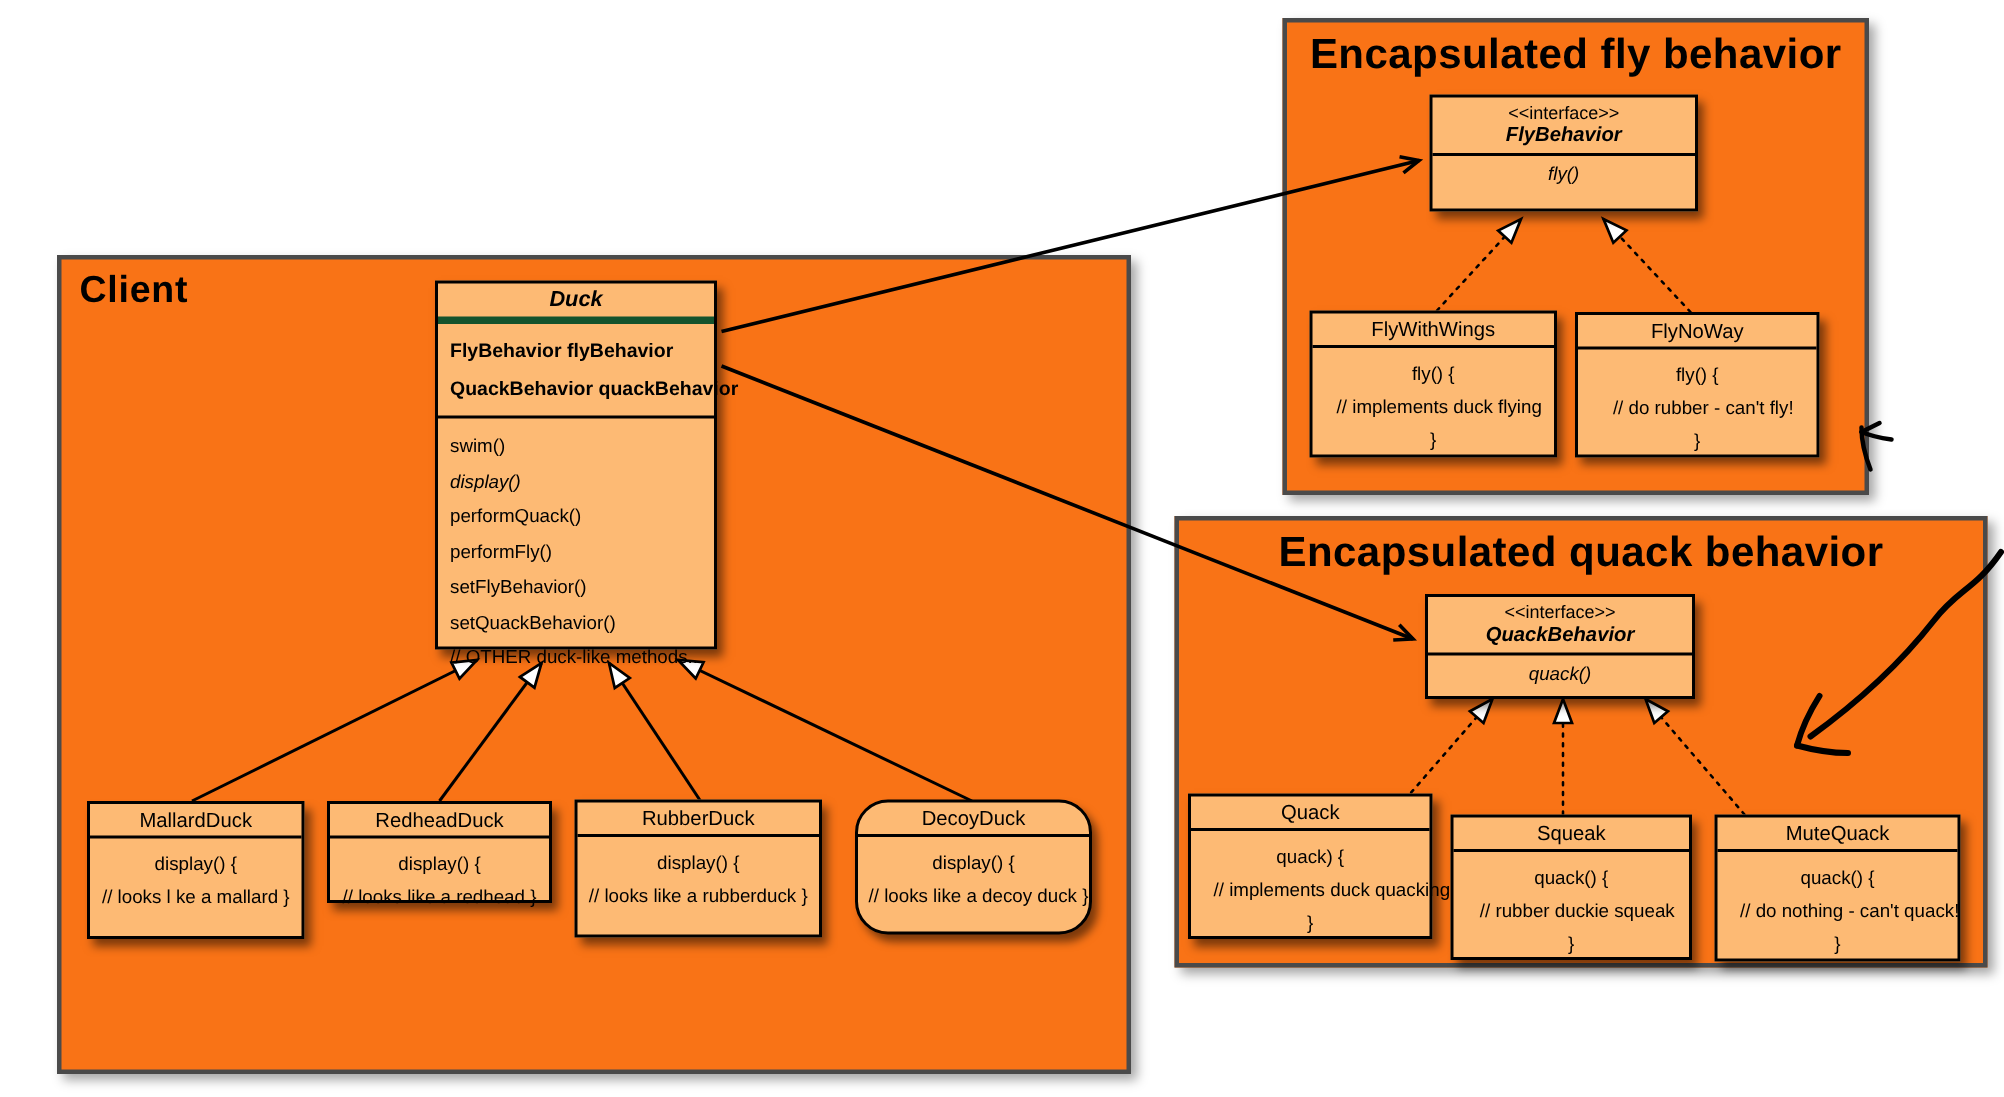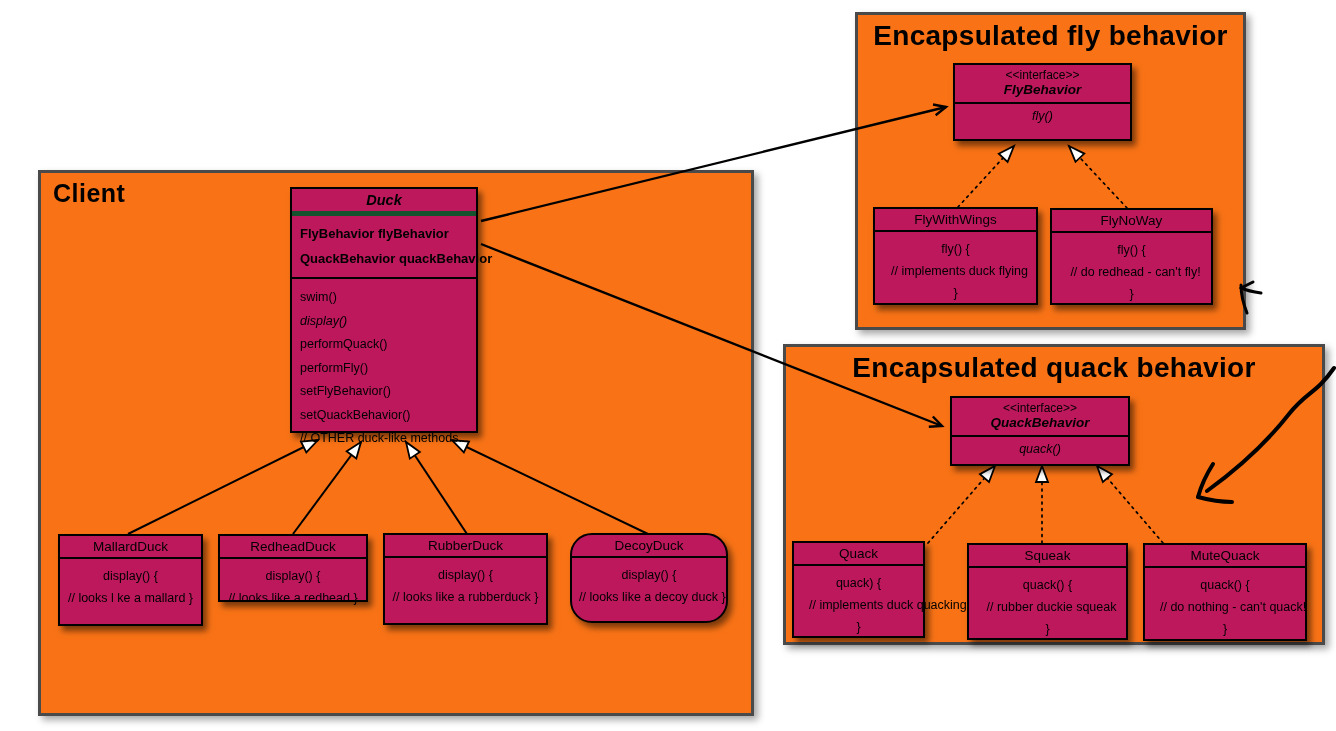--- a/index.html
+++ b/index.html
@@ -19,21 +19,21 @@
     position:absolute;left:12px;top:6px;font-size:25px;font-weight:bold;letter-spacing:.5px;
   }
   .panel-title-center{
     position:absolute;left:0;right:0;top:5px;text-align:center;
     font-size:28px;font-weight:bold;letter-spacing:.3px;white-space:nowrap;
   }
   
   .connectors{position:absolute;left:0;top:0;z-index:2;pointer-events:none;}
   
   .cbox{
-    position:absolute;background:#be185d;border:2px solid #000;box-sizing:border-box;
+    position:absolute;background:#fdba74;border:2px solid #000;box-sizing:border-box;
     box-shadow:4px 5px 6px rgba(0,0,0,0.5);z-index:3;
   }
   .cbox .cls-title{
     text-align:center;font-weight:normal;font-size:13.5px;line-height:21px;height:21px;
     border-bottom:2px solid #000;white-space:nowrap;overflow:hidden;
   }
   .cbox .cls-body{padding:6px 7px 0 7px;text-align:center;}
   .cbox .line{font-size:12.5px;line-height:22px;white-space:nowrap;}
   .indent{padding-left:8px;}
   .italic{font-style:italic;}
@@ -175,36 +175,36 @@
     <div class="cls-body">
       <div class="line">fly() {</div>
       <div class="line indent">// implements duck flying</div>
       <div class="line">}</div>
     </div>
   </div>
   <div class="cbox" style="left:1050px;top:208px;width:163px;height:97px;">
     <div class="cls-title">FlyNoWay</div>
     <div class="cls-body">
       <div class="line">fly() {</div>
-      <div class="line indent">// do redhead - can't fly!</div>
+      <div class="line indent">// do rubber - can't fly!</div>
       <div class="line">}</div>
     </div>
   </div>
 
   <div class="cbox iface" style="left:950px;top:396px;width:180px;height:70px;">
     <div class="iface-head">
       <div class="stereotype">&lt;&lt;interface&gt;&gt;</div>
       <div class="iface-name">QuackBehavior</div>
     </div>
     <div class="cls-body">
       <div class="line italic">quack()</div>
     </div>
   </div>
 
-  <div class="cbox" style="left:792px;top:541px;width:133px;height:97px;">
+  <div class="cbox" style="left:792px;top:529px;width:163px;height:97px;">
     <div class="cls-title">Quack</div>
     <div class="cls-body">
       <div class="line">quack) {</div>
       <div class="line indent">// implements duck quacking</div>
       <div class="line">}</div>
     </div>
   </div>
   <div class="cbox" style="left:967px;top:543px;width:161px;height:97px;">
     <div class="cls-title">Squeak</div>
     <div class="cls-body">

